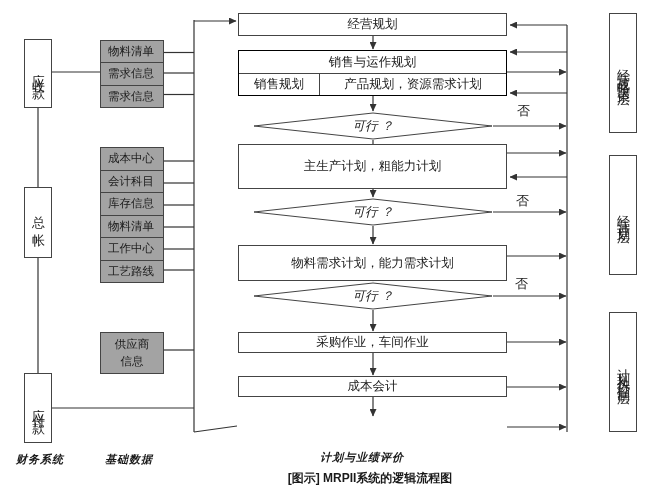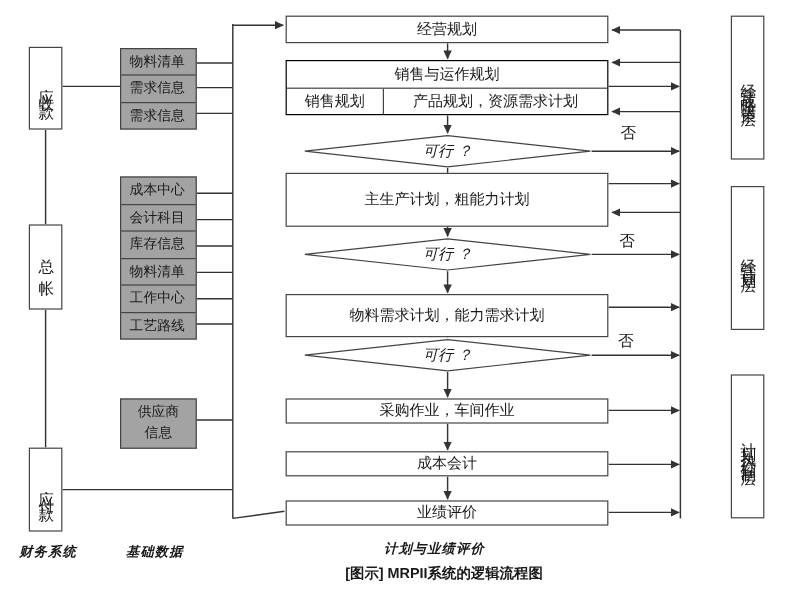--- a/index.html
+++ b/index.html
@@ -164,21 +164,20 @@
       <polygon points="1,14 120,1 239,14 120,27" fill="#fff" stroke="#444" stroke-width="1"></polygon>
     </svg>
     <span>可行 ？</span>
   </div>
   <span class="no-label" style="left:515px;top:275px">否</span>
 
   <div class="fbox" style="top:332px;height:21px">采购作业，车间作业</div>
 
   <div class="fbox" style="top:376px;height:21px">成本会计</div>
 
-  <div class="fbox" style="top:417px;height:21px">业绩评价</div>
 
   <div class="vbox layer" style="left:609px;top:13px;height:120px">经营战略决策层</div>
   <div class="vbox layer" style="left:609px;top:155px;height:120px">经营计划层</div>
   <div class="vbox layer" style="left:609px;top:312px;height:120px">计划执行控制层</div>
 
   <span class="footnote" style="left:16px;top:452px">财务系统</span>
   <span class="footnote" style="left:105px;top:452px">基础数据</span>
   <span class="footnote" style="left:320px;top:450px">计划与业绩评价</span>
 
   <div class="caption">[图示] MRPII系统的逻辑流程图</div>

